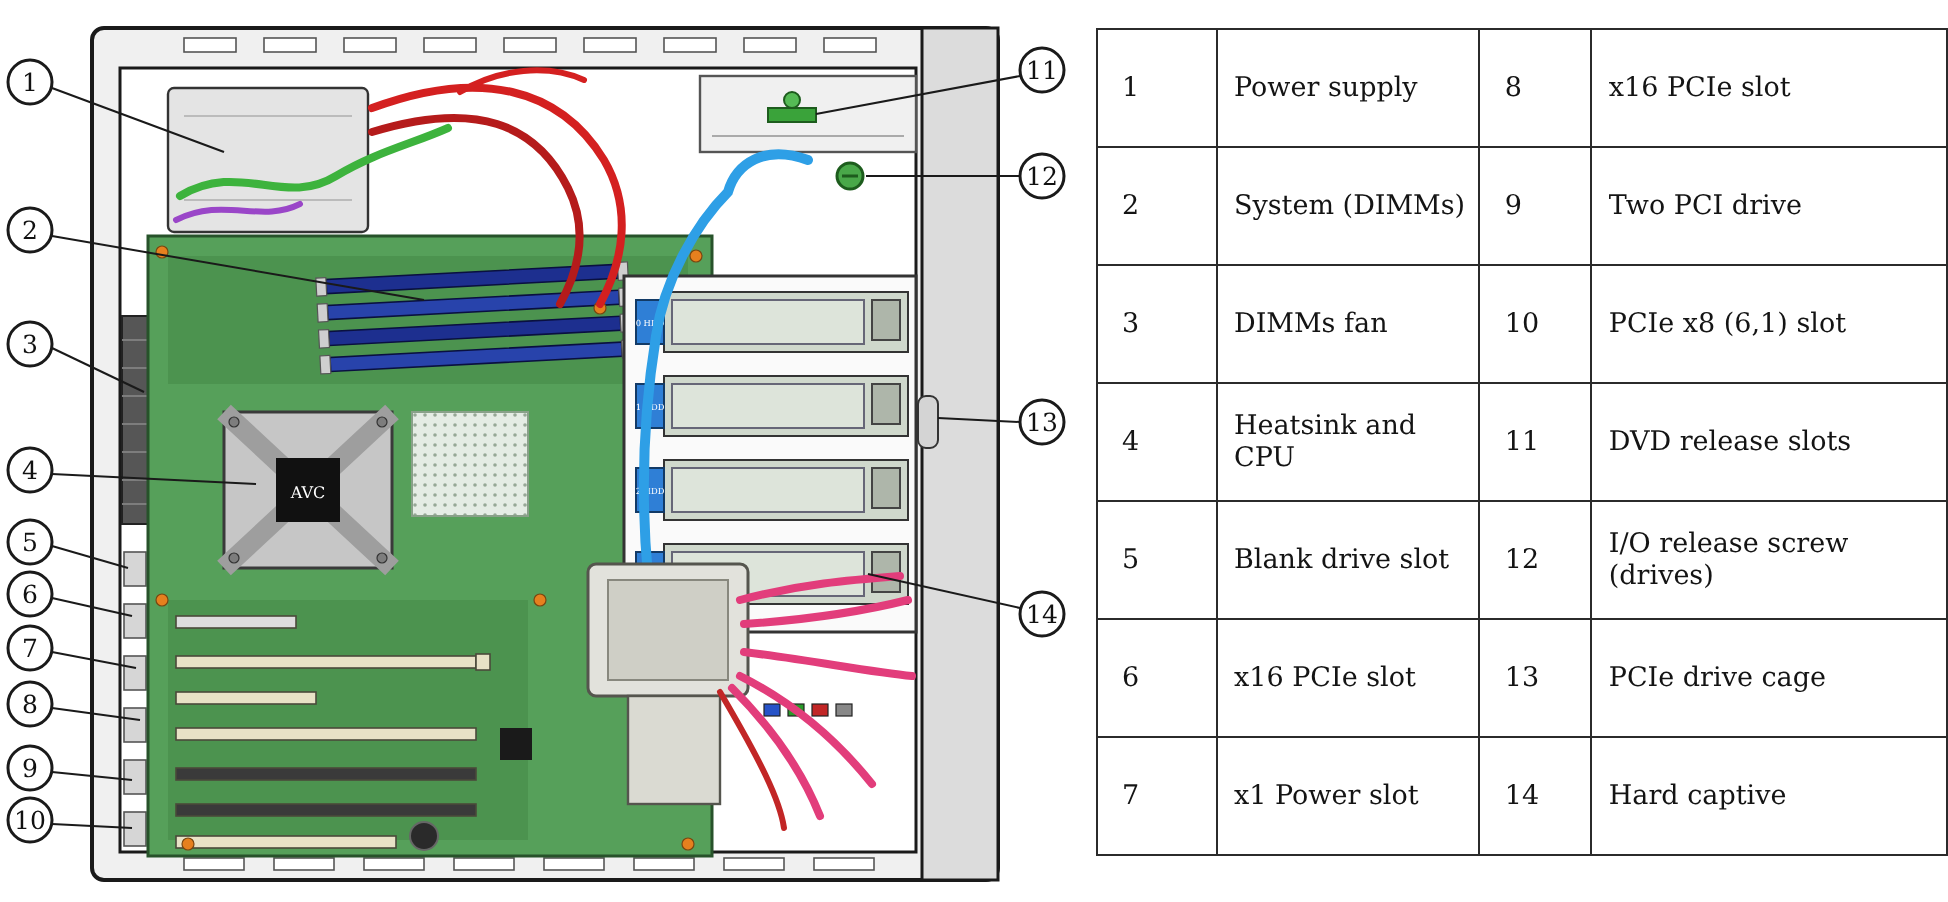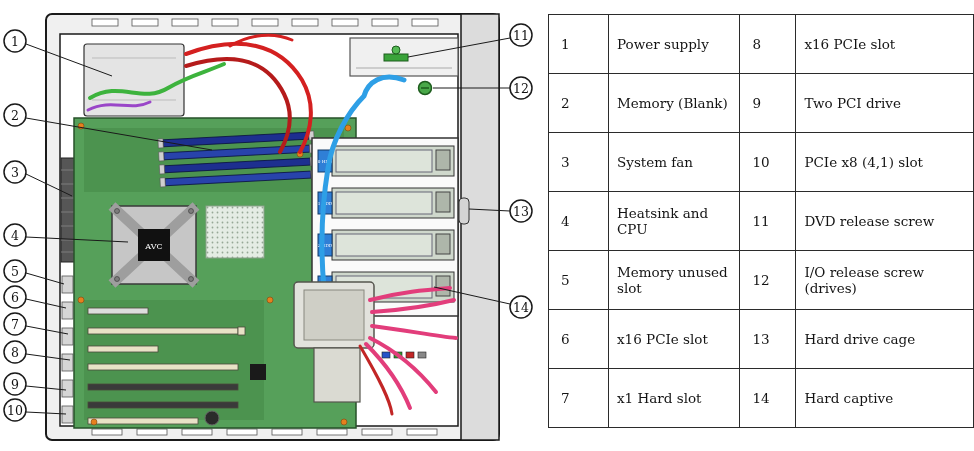--- a/index.html
+++ b/index.html
@@ -314,51 +314,51 @@
     <table>
       <tbody>
         <tr>
           <td class="c-num">1</td>
           <td class="c-label">Power supply</td>
           <td class="c-num2">8</td>
           <td class="c-label2">x16 PCIe slot</td>
         </tr>
         <tr>
           <td class="c-num">2</td>
-          <td class="c-label">Memory (Blank)</td>
+          <td class="c-label">System (DIMMs)</td>
           <td class="c-num2">9</td>
           <td class="c-label2">Two PCI drive</td>
         </tr>
         <tr>
           <td class="c-num">3</td>
-          <td class="c-label">System fan</td>
+          <td class="c-label">DIMMs fan</td>
           <td class="c-num2">10</td>
-          <td class="c-label2">PCIe x8 (4,1) slot</td>
+          <td class="c-label2">PCIe x8 (6,1) slot</td>
         </tr>
         <tr>
           <td class="c-num">4</td>
           <td class="c-label">Heatsink and CPU</td>
           <td class="c-num2">11</td>
-          <td class="c-label2">DVD release screw</td>
+          <td class="c-label2">DVD release slots</td>
         </tr>
         <tr>
           <td class="c-num">5</td>
-          <td class="c-label">Memory unused slot</td>
+          <td class="c-label">Blank drive slot</td>
           <td class="c-num2">12</td>
           <td class="c-label2">I/O release screw (drives)</td>
         </tr>
         <tr>
           <td class="c-num">6</td>
           <td class="c-label">x16 PCIe slot</td>
           <td class="c-num2">13</td>
-          <td class="c-label2">Hard drive cage</td>
+          <td class="c-label2">PCIe drive cage</td>
         </tr>
         <tr>
           <td class="c-num">7</td>
-          <td class="c-label">x1 Hard slot</td>
+          <td class="c-label">x1 Power slot</td>
           <td class="c-num2">14</td>
           <td class="c-label2">Hard captive</td>
         </tr>
       </tbody>
     </table>
   </div>
 
 </div>
 
 </body></html>

